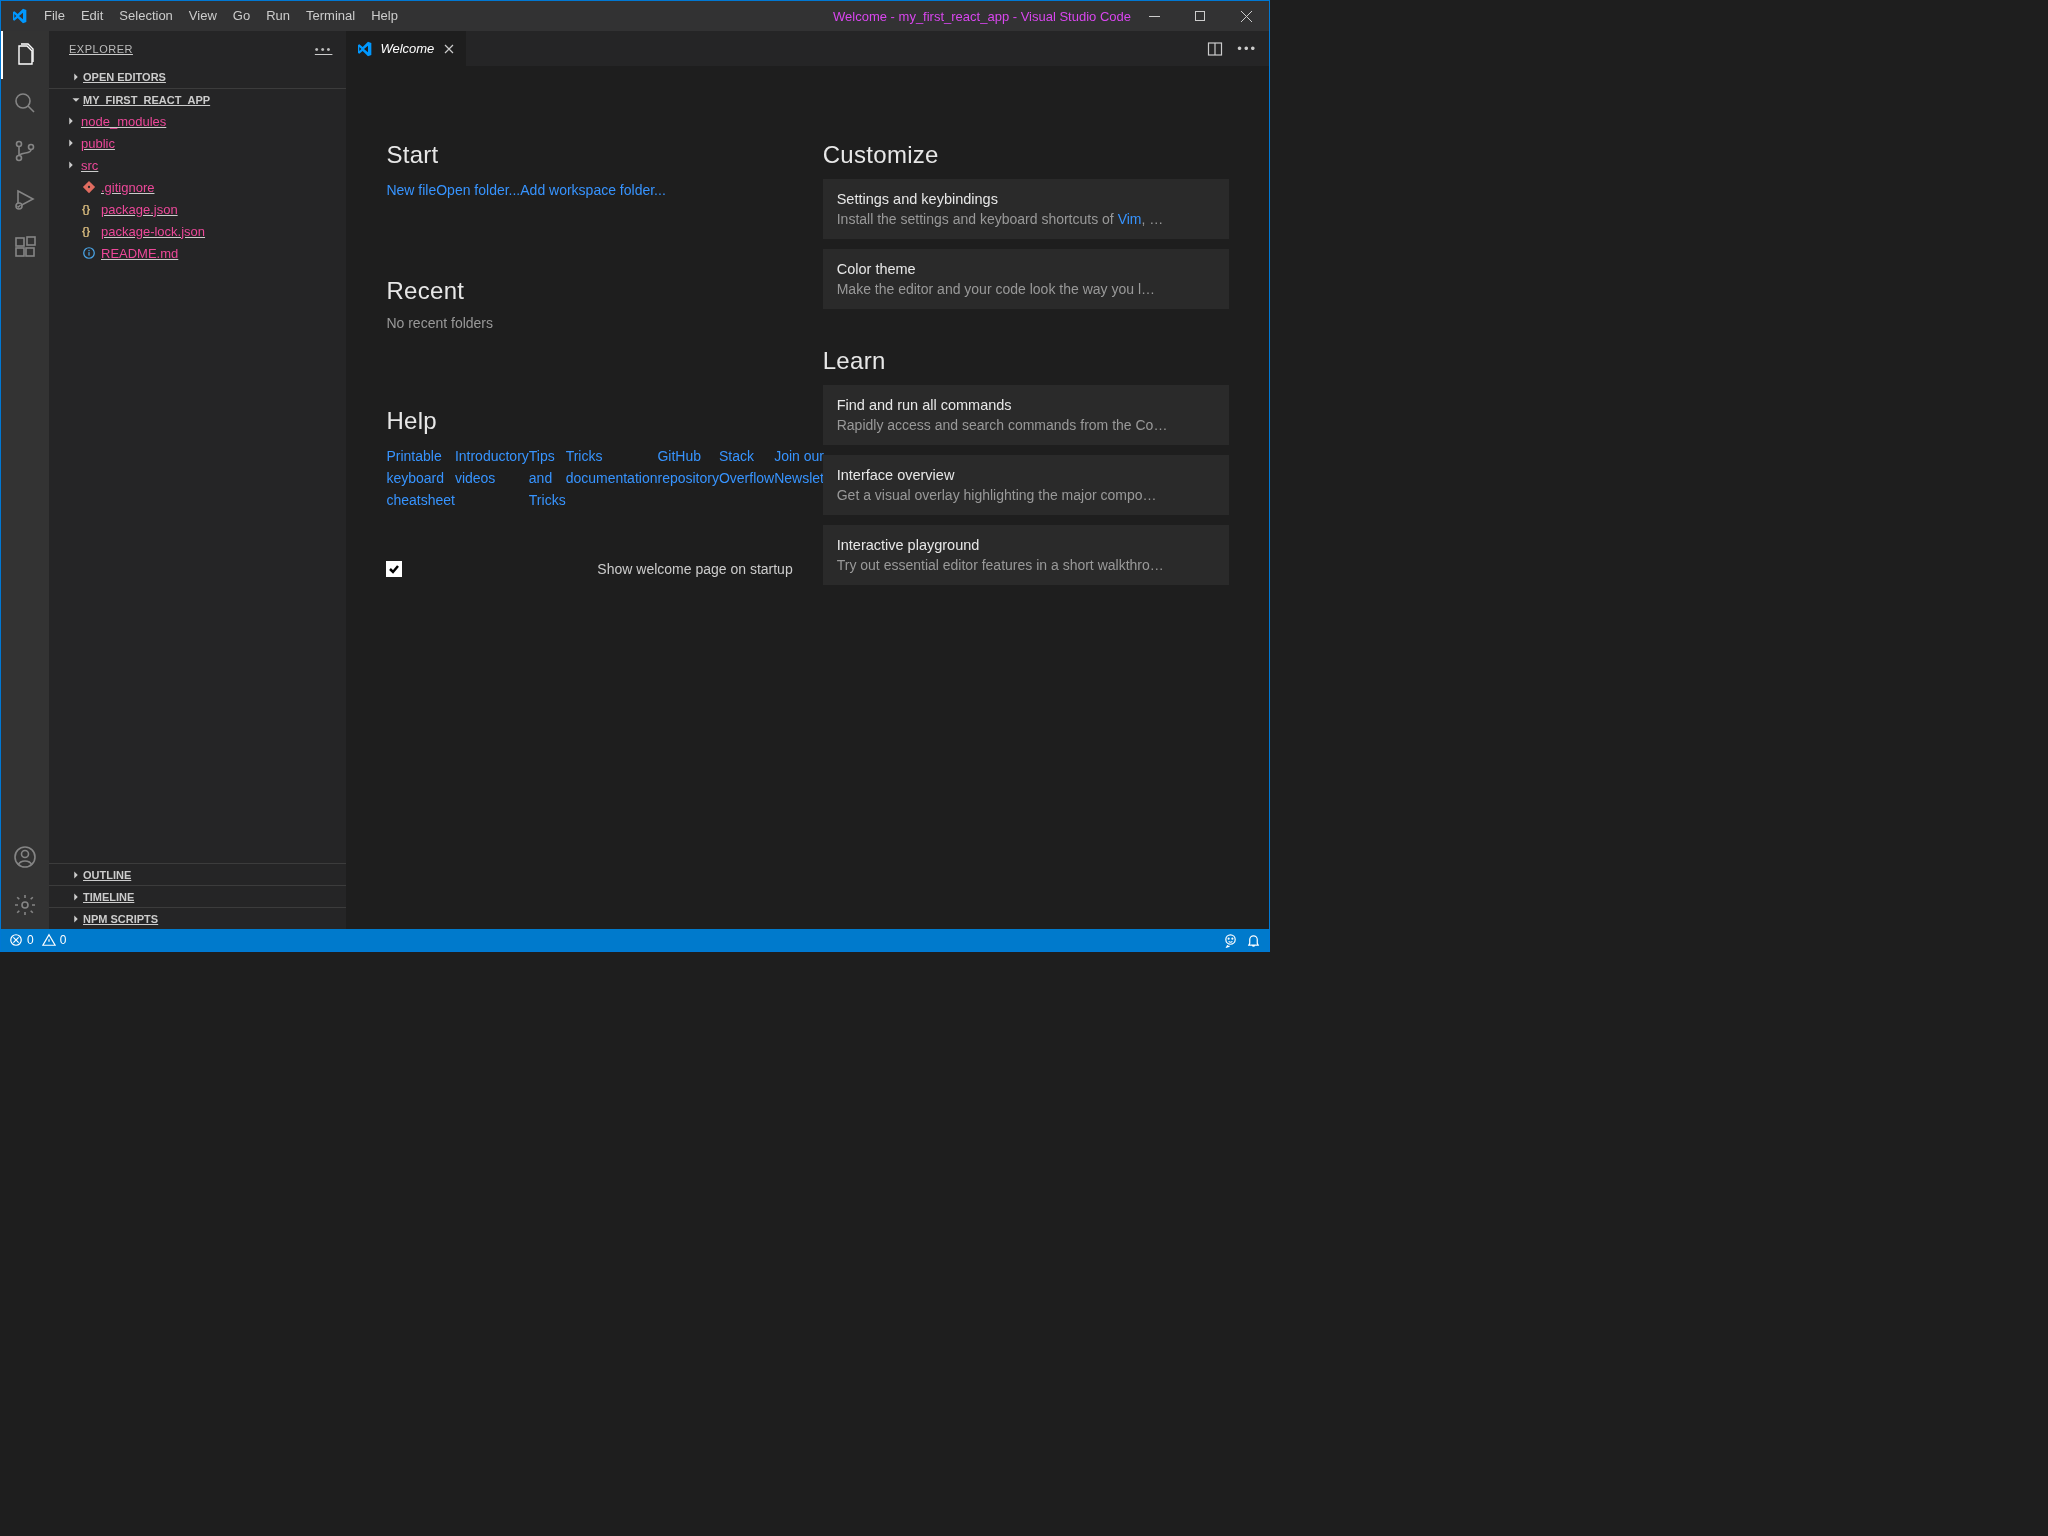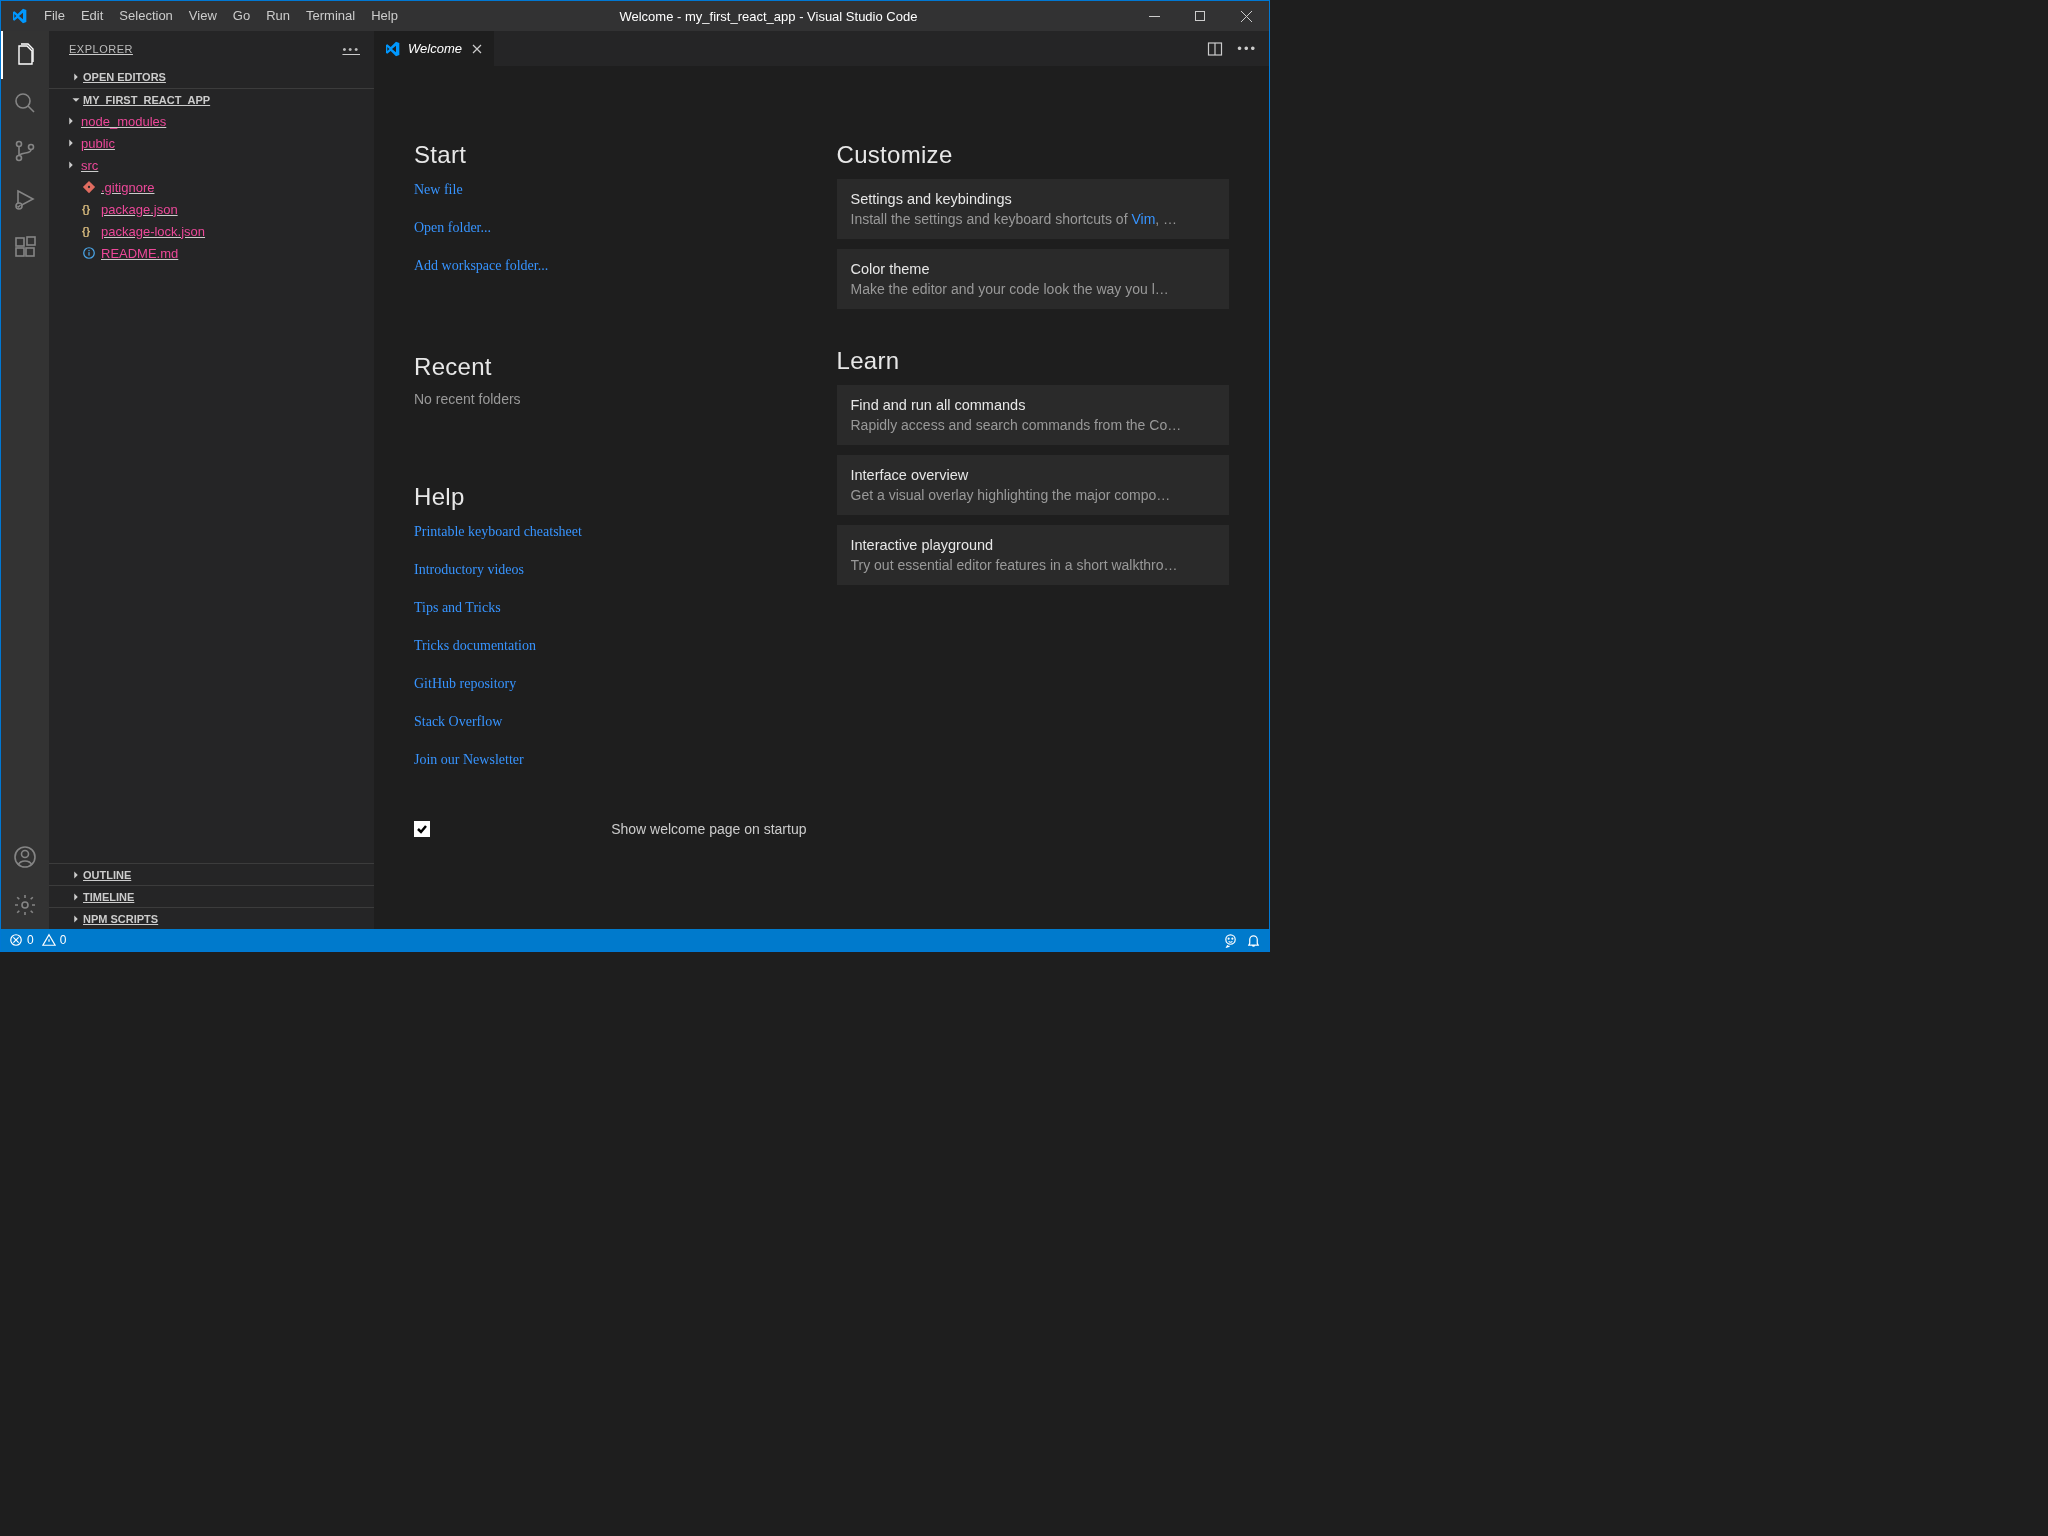--- a/index.html
+++ b/index.html
@@ -22,21 +22,21 @@
   font-size: 13px;
 }
 .titlebar .vscode-logo {
   width: 35px;
   display: flex;
   justify-content: center;
   align-items: center;
 }
 .titlebar .menu-items { display: flex; }
 .titlebar .menu-item { padding: 0 8px; cursor: default; line-height: 30px;}
-.titlebar .window-title { flex: 1; text-align: center; color: #ffffff; }
+.titlebar .window-title { flex: 1; text-align: right; color: #d946ef; }
 .titlebar .window-controls { display: flex; }
 .titlebar .window-btn { width: 46px; height: 30px; display:flex; align-items:center; justify-content:center; }
 .main-layout { display: flex; height: calc(100% - 30px - 22px); }
 .activitybar {
   width: 48px;
   background: #333333;
   display: flex;
   flex-direction: column;
   justify-content: space-between;
 }
@@ -115,21 +115,21 @@
 .tab-actions { display:flex; align-items:center; gap:14px; padding: 0 12px;}
 .welcome-body {
   flex:1;
   display:flex;
   padding: 75px 40px 40px 40px;
   overflow:hidden;
 }
 .welcome-col { flex:1; min-width:0;}
 .welcome-col.left { padding-right: 30px; }
 .welcome-h { font-size: 24px; font-weight: 300; color: #e7e7e7; margin-bottom: 10px; letter-spacing: 0.3px;}
-.link-list { display:flex; flex-direction:column; gap: 16px; margin-bottom: 50px; font-family: Liberation Serif, serif;}
+.link-list { display:flex; flex-direction:row; gap: 0px; margin-bottom: 50px;}
 .welcome-link { color: #3794ff; font-size: 14px; line-height: 22px; cursor:pointer;}
 .recent-empty { color:#999; font-size:14px; margin-bottom:50px;}
 .customize-card {
   background: #2a2a2a;
   padding: 12px 14px;
   margin-bottom: 10px;
   border-radius: 0;
 }
 .customize-card .card-title { color:#e7e7e7; font-size:14.5px; margin-bottom:4px;}
 .customize-card .card-desc { color:#999999; font-size:14px; white-space: nowrap; overflow:hidden; text-overflow:ellipsis;}

